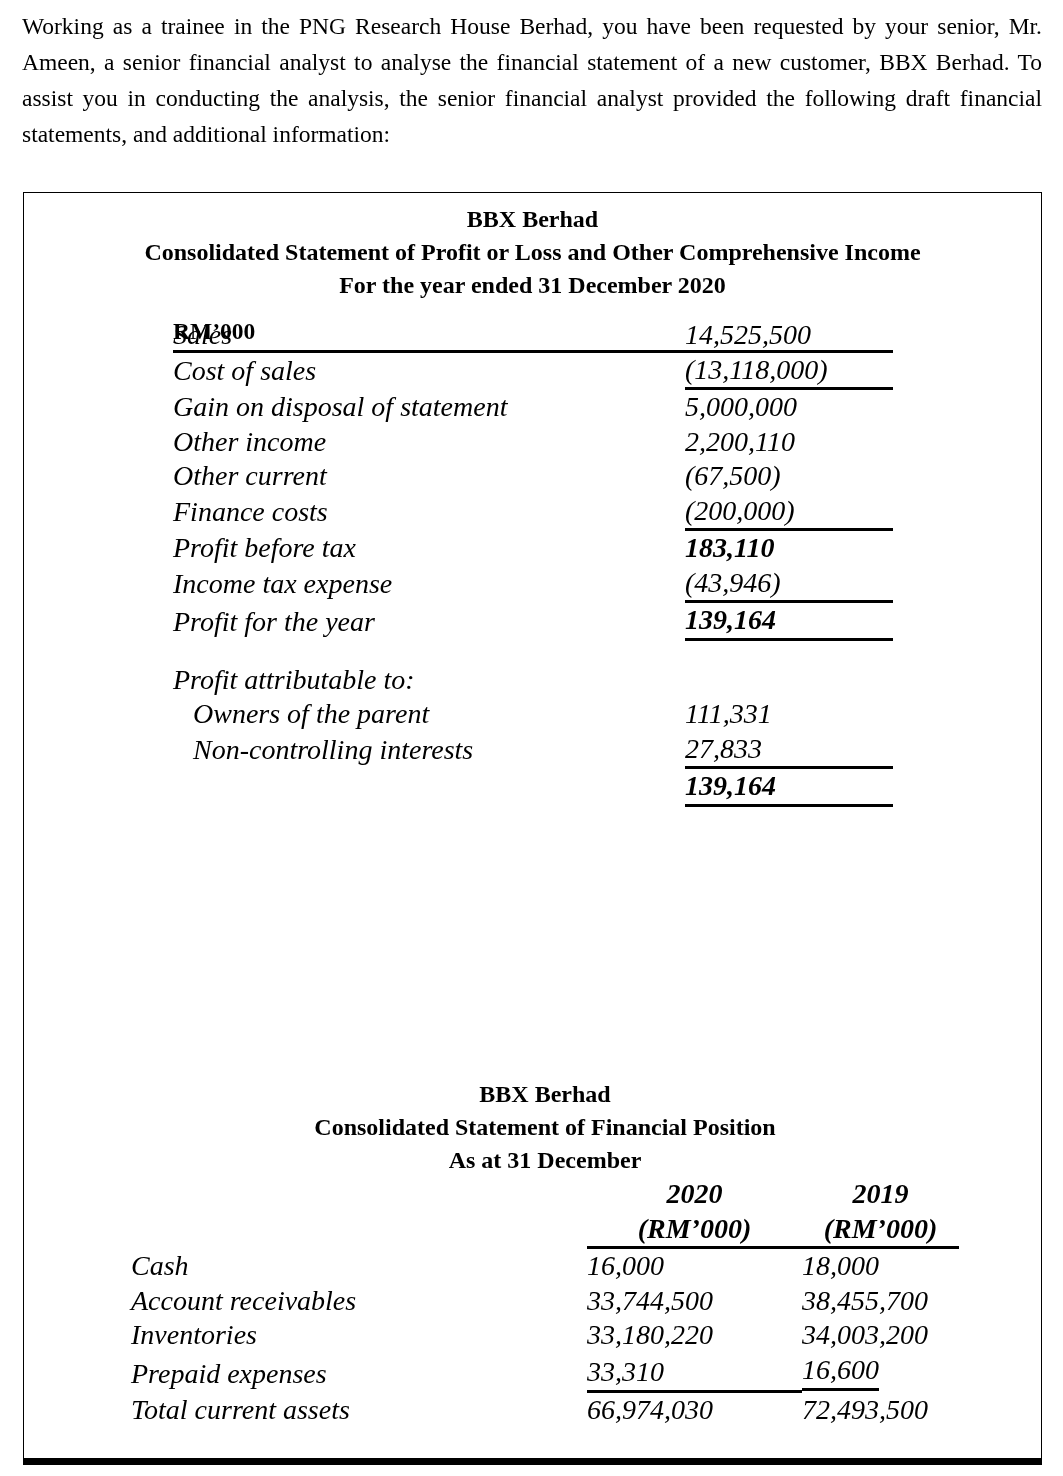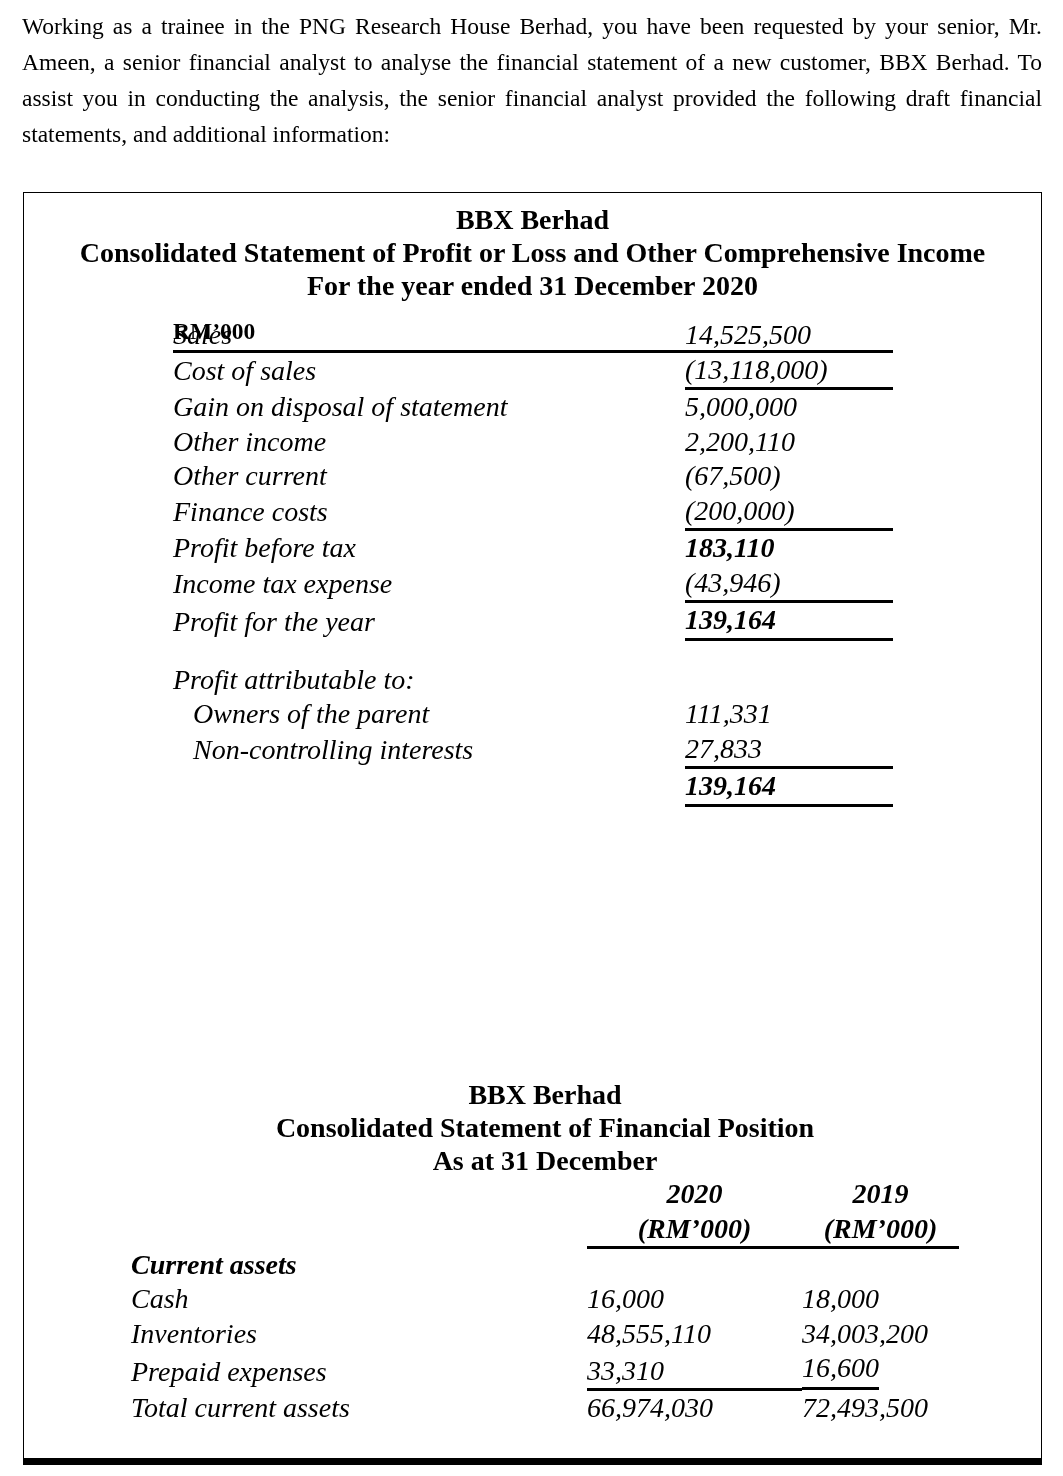--- a/index.html
+++ b/index.html
@@ -37,21 +37,21 @@
     height: 1273px;
     border: 1.5px solid #000;
     border-bottom: 7px solid #000;
     box-sizing: border-box;
     overflow: hidden;
   }
 
   .stmt-title {
     text-align: center;
     font-weight: bold;
-    font-size: 28px;
+    font-size: 24px;
     line-height: 33px;
   }
 
   .blk-title-1 { margin-top: 10px; }
   .blk-title-2 { margin-top: 0px; }
 
   
   table.fin {
     border-collapse: collapse;
     table-layout: fixed;
@@ -216,32 +216,32 @@
           <td class="val">2020</td>
           <td class="val">2019</td>
         </tr>
         <tr class="yr-hdr">
           <td class="lbl"></td>
           <td class="val rule-bottom">(RM’000)</td>
           <td class="val rule-bottom">(RM’000)</td>
         </tr>
 
         <tr>
-          <td class="lbl bold">Current assets</td>
-          <td class="val"></td>
-          <td class="val"></td>
-        </tr>
-        <tr>
           <td class="lbl">Cash</td>
           <td class="val">16,000</td>
           <td class="val">18,000</td>
         </tr>
         <tr>
+          <td class="lbl">Account receivables</td>
+          <td class="val">33,744,500</td>
+          <td class="val">38,455,700</td>
+        </tr>
+        <tr>
           <td class="lbl">Inventories</td>
-          <td class="val">48,555,110</td>
+          <td class="val">33,180,220</td>
           <td class="val">34,003,200</td>
         </tr>
         <tr>
           <td class="lbl">Prepaid expenses</td>
           <td class="val rule-bottom">33,310</td>
           <td class="val">
             <span style="border-bottom:3px solid #000; display:inline-block; padding-bottom:1px;">16,600</span>
           </td>
         </tr>
         <tr>

